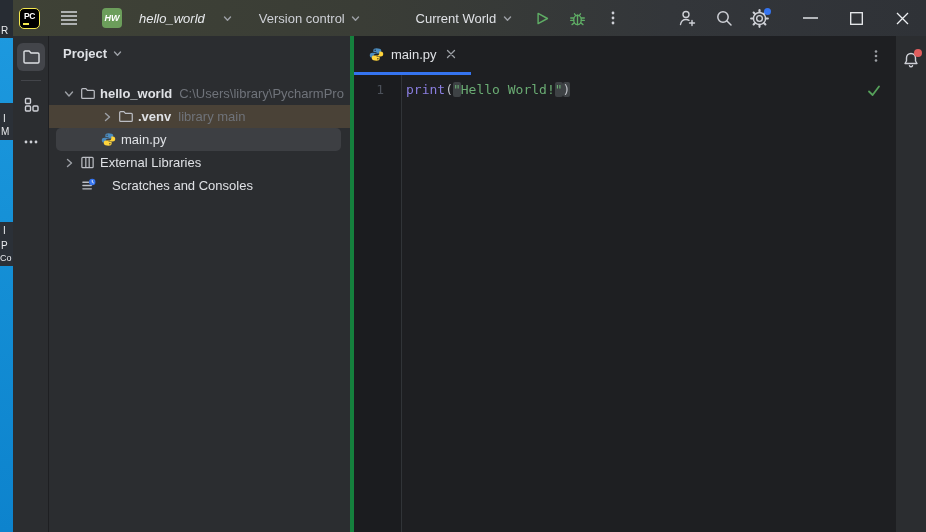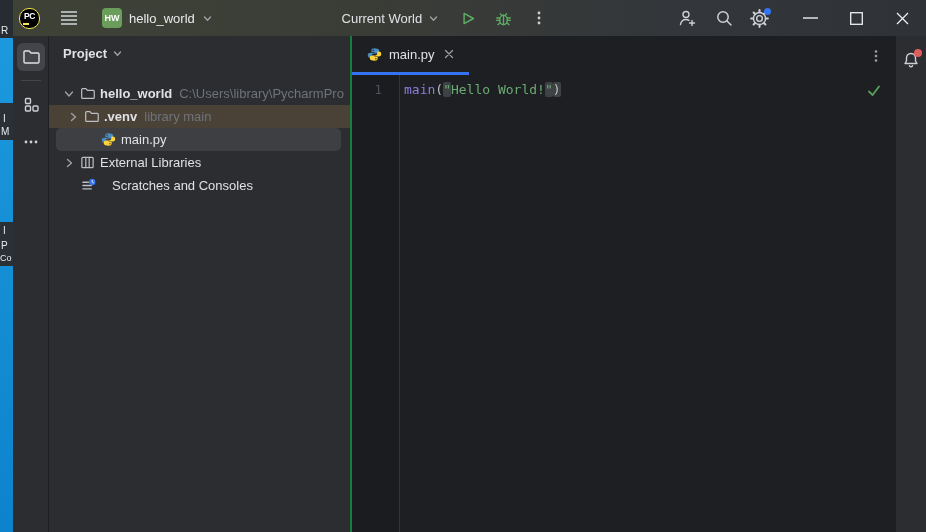--- a/index.html
+++ b/index.html
@@ -35,27 +35,27 @@
     display:flex;flex-direction:column;z-index:1;}
 
   
   .titlebar{
     height:36px;flex:0 0 36px;display:flex;align-items:center;
     background:linear-gradient(90deg,#3F4236 0%,#3A3D36 38%,#33363A 72%,#2F3237 100%);
   }
   .tb-left{display:flex;align-items:center;padding-left:6px;}
   .pc-logo{width:21px;height:21px;background:#000;border:1.5px solid #F5E94E;
     box-sizing:border-box;position:relative;display:flex;align-items:flex-start;
-    justify-content:center;border-radius:10px;}
+    justify-content:center;border-radius:5px;}
   .pc-logo .pc-txt{color:#fff;font-size:8.5px;font-weight:bold;letter-spacing:-0.5px;margin-top:2px;}
   .pc-logo .pc-underscore{position:absolute;left:3px;bottom:3px;width:6px;height:1.5px;background:#F5E94E;}
   .tb-btn{display:flex;align-items:center;justify-content:center;height:30px;
     padding:0 6px;border-radius:4px;cursor:default;}
   .burger{margin-left:14px;}
-  .proj-widget{display:flex;align-items:center;gap:7px;margin-left:12px;padding:0 6px;height:30px;border-radius:4px;}
+  .proj-widget{display:flex;align-items:center;gap:17px;margin-left:12px;padding:0 6px;height:30px;border-radius:4px;font-style:italic;}
   .hw-badge{width:20px;height:20px;border-radius:4px;background:#6C9E5B;color:#FFFFFF;
     font-size:9px;font-weight:bold;display:flex;align-items:center;justify-content:center;letter-spacing:0;}
   .proj-name{color:#E8EAED;}
   .vcs-widget{display:flex;align-items:center;gap:5px;margin-left:14px;padding:0 6px;height:30px;border-radius:4px;color:#CED0D6;}
   .tb-center{display:flex;align-items:center;margin:0 auto;gap:4px;}
   .runcfg{display:flex;align-items:center;gap:6px;padding:0 8px;height:30px;border-radius:4px;color:#DFE1E5;}
   .icon-btn{width:32px;height:30px;display:flex;align-items:center;justify-content:center;border-radius:4px;position:relative;}
   .tb-right{display:flex;align-items:center;}
   .tb-right .icon-btn{width:36px;}
   .badge-dot{position:absolute;width:7px;height:7px;border-radius:50%;background:#3574F0;top:5px;right:7px;}
@@ -67,31 +67,31 @@
 
   
   .tool-stripe{width:35px;flex:0 0 35px;background:#2B2D30;border-right:1px solid #1E1F22;
     display:flex;flex-direction:column;align-items:center;padding-top:7px;}
   .stripe-btn{width:28px;height:28px;border-radius:6px;display:flex;align-items:center;justify-content:center;}
   .stripe-btn.active{background:#43454A;}
   .stripe-divider{width:20px;height:1px;background:#43454A;margin:9px 0;}
   .stripe-btn + .stripe-btn{margin-top:10px;}
 
   
-  .project-panel{width:301px;flex:0 0 301px;background:#2B2D30;border-right:2px solid #15803d;
+  .project-panel{width:301px;flex:0 0 301px;background:#2B2D30;border-right:4px solid #15803d;
     display:flex;flex-direction:column;overflow:hidden;}
   .panel-header{height:34px;flex:0 0 34px;display:flex;align-items:center;gap:5px;padding-left:14px;}
   .panel-title{font-weight:600;color:#DFE1E5;}
   .tree{padding-top:12px;}
   .tree-row{height:23px;display:flex;align-items:center;gap:5px;white-space:nowrap;overflow:hidden;}
   .tree-row .tw{flex:0 0 auto;display:flex;align-items:center;justify-content:center;}
   .tree-row .chev{width:12px;}
   .tree-row .ticon{width:15px;}
   .lvl0{padding-left:14px;}
-  .lvl1{padding-left:18px;}
+  .lvl1{padding-left:52px;}
   .lvl0.nochev{padding-left:32px;gap:16px;}
   .lbl{color:#DFE1E5;}
   .lbl.b700{font-weight:700;}
   .lbl.b600{font-weight:600;}
   .sfx{color:#6F737A;margin-left:2px;overflow:hidden;}
   .row-drop{background:#4A4237;}
   .row-selected{background:#3D3F43;border-radius:5px;margin:0 9px 0 7px;padding-left:45px;}
 
   
   .editor-col{flex:1;display:flex;flex-direction:column;background:#1E1F22;min-width:0;}
@@ -157,20 +157,28 @@
       </div>
       <div class="proj-widget">
         <span class="hw-badge">HW</span>
         <span class="proj-name">hello_world</span>
         <span>
           <svg width="11" height="11" viewBox="0 0 11 11">
               <polyline points="2.5,4 5.5,7.2 8.5,4" fill="none" stroke="#9DA0A6" stroke-width="1.4" stroke-linecap="round" stroke-linejoin="round"></polyline>
             </svg>
         </span>
       </div>
+      <div class="vcs-widget">
+        <span>Version control</span>
+        <span>
+          <svg width="11" height="11" viewBox="0 0 11 11">
+              <polyline points="2.5,4 5.5,7.2 8.5,4" fill="none" stroke="#9DA0A6" stroke-width="1.4" stroke-linecap="round" stroke-linejoin="round"></polyline>
+            </svg>
+        </span>
+      </div>
     </div>
 
     <div class="tb-center">
       <div class="runcfg">
         <span>Current World</span>
         <span>
           <svg width="11" height="11" viewBox="0 0 11 11">
               <polyline points="2.5,4 5.5,7.2 8.5,4" fill="none" stroke="#9DA0A6" stroke-width="1.4" stroke-linecap="round" stroke-linejoin="round"></polyline>
             </svg>
         </span>
@@ -411,21 +419,21 @@
                 <circle cx="6" cy="12.5" r="1.3"></circle>
               </g>
             </svg>
         </div>
       </div>
 
       <div class="code-area">
         <div class="gutter">
           <div>1</div>
         </div>
-        <div class="code"><span class="tok-builtin">main</span><span class="tok-paren">(</span><span class="tok-str boxed">"</span><span class="tok-str">Hello World!</span><span class="tok-str boxed">"</span><span class="tok-paren boxed">)</span></div>
+        <div class="code"><span class="tok-builtin">print</span><span class="tok-paren">(</span><span class="tok-str boxed">"</span><span class="tok-str">Hello World!</span><span class="tok-str boxed">"</span><span class="tok-paren boxed">)</span></div>
         <div class="check-indicator">
           <svg width="14" height="13" viewBox="0 0 14 13">
               <polyline points="2,7.5 5.6,11 12,2.5" fill="none" stroke="#55A05A" stroke-width="1.8" stroke-linecap="round" stroke-linejoin="round"></polyline>
             </svg>
         </div>
       </div>
     </div>
 
     <div class="right-stripe">
       <div class="bell-wrap">

